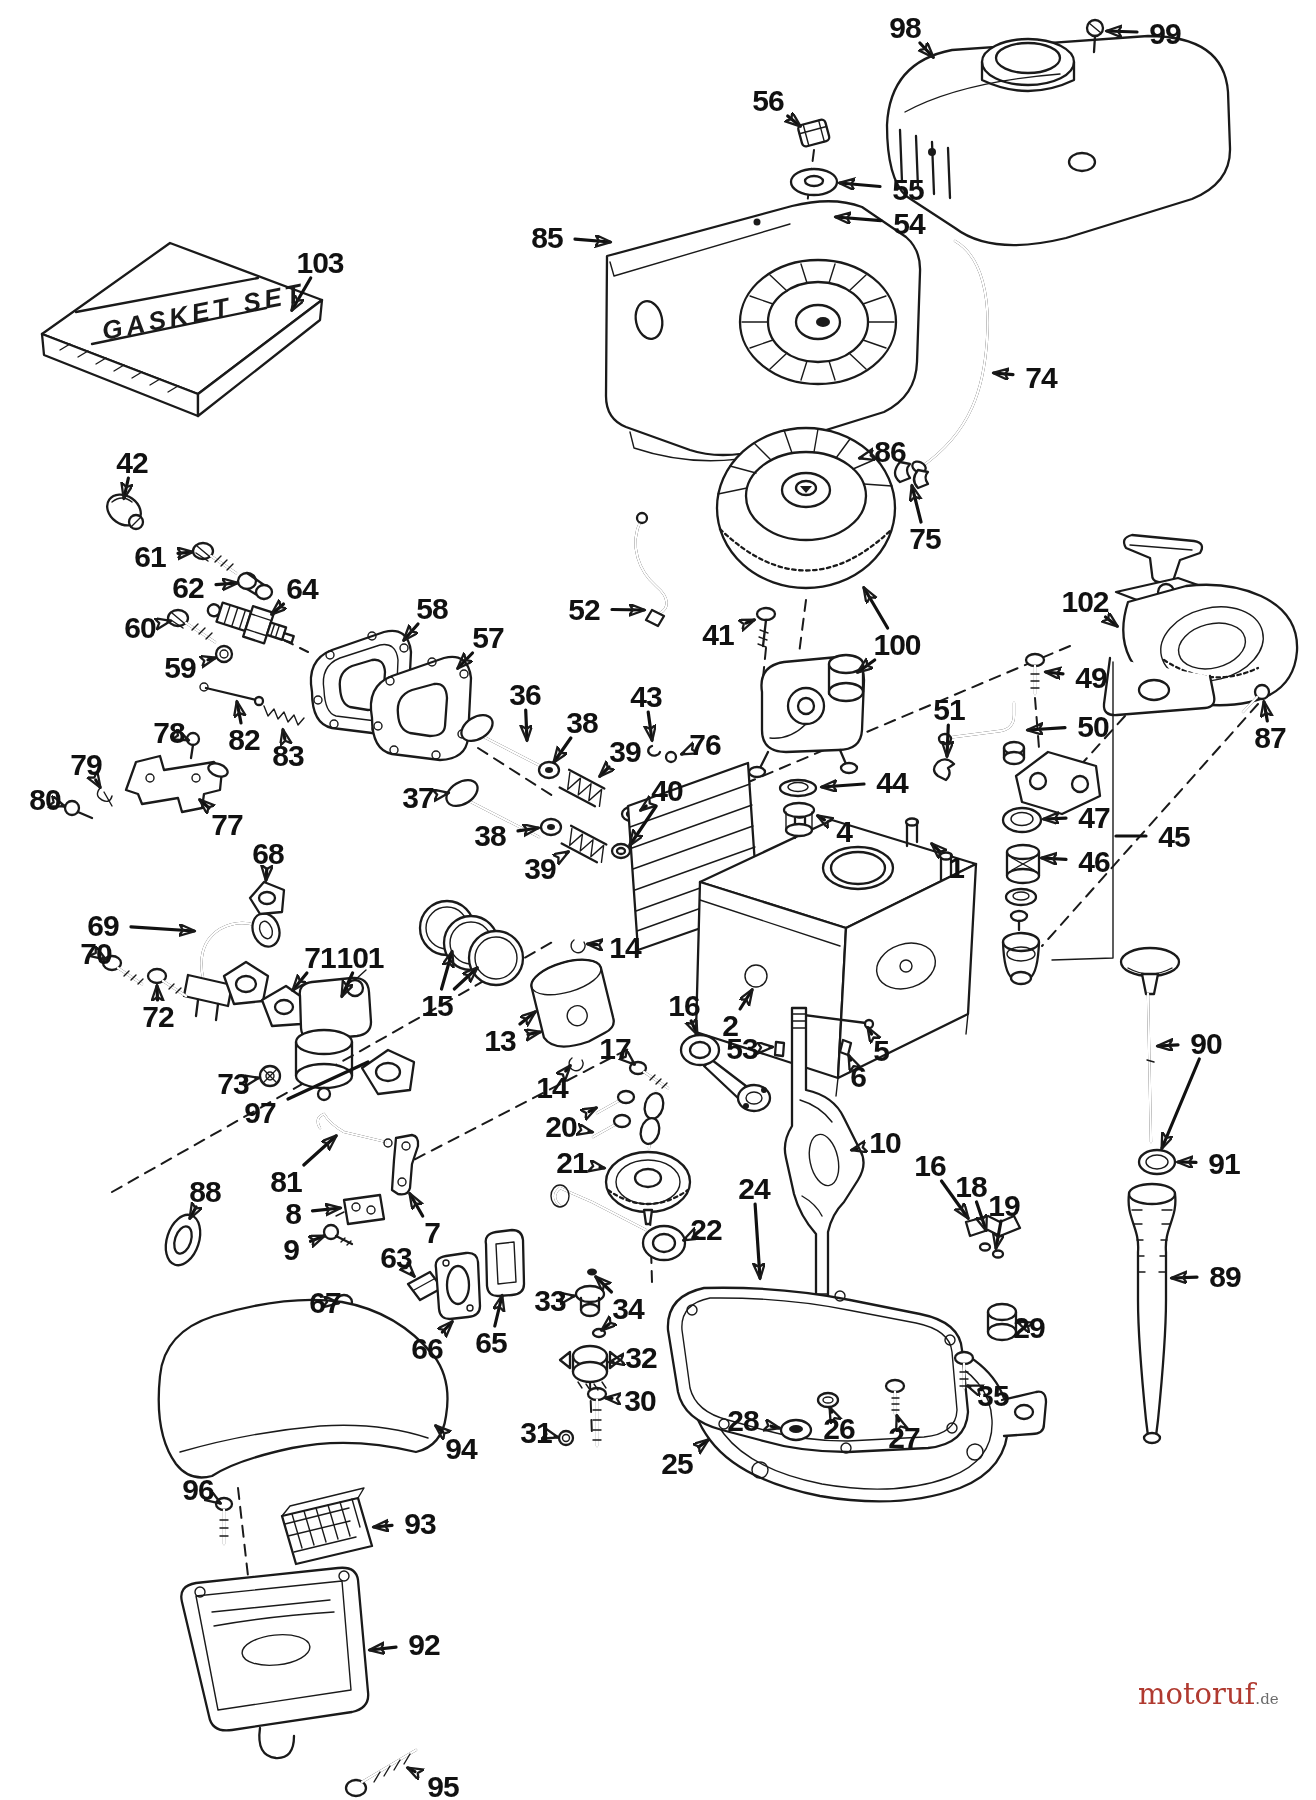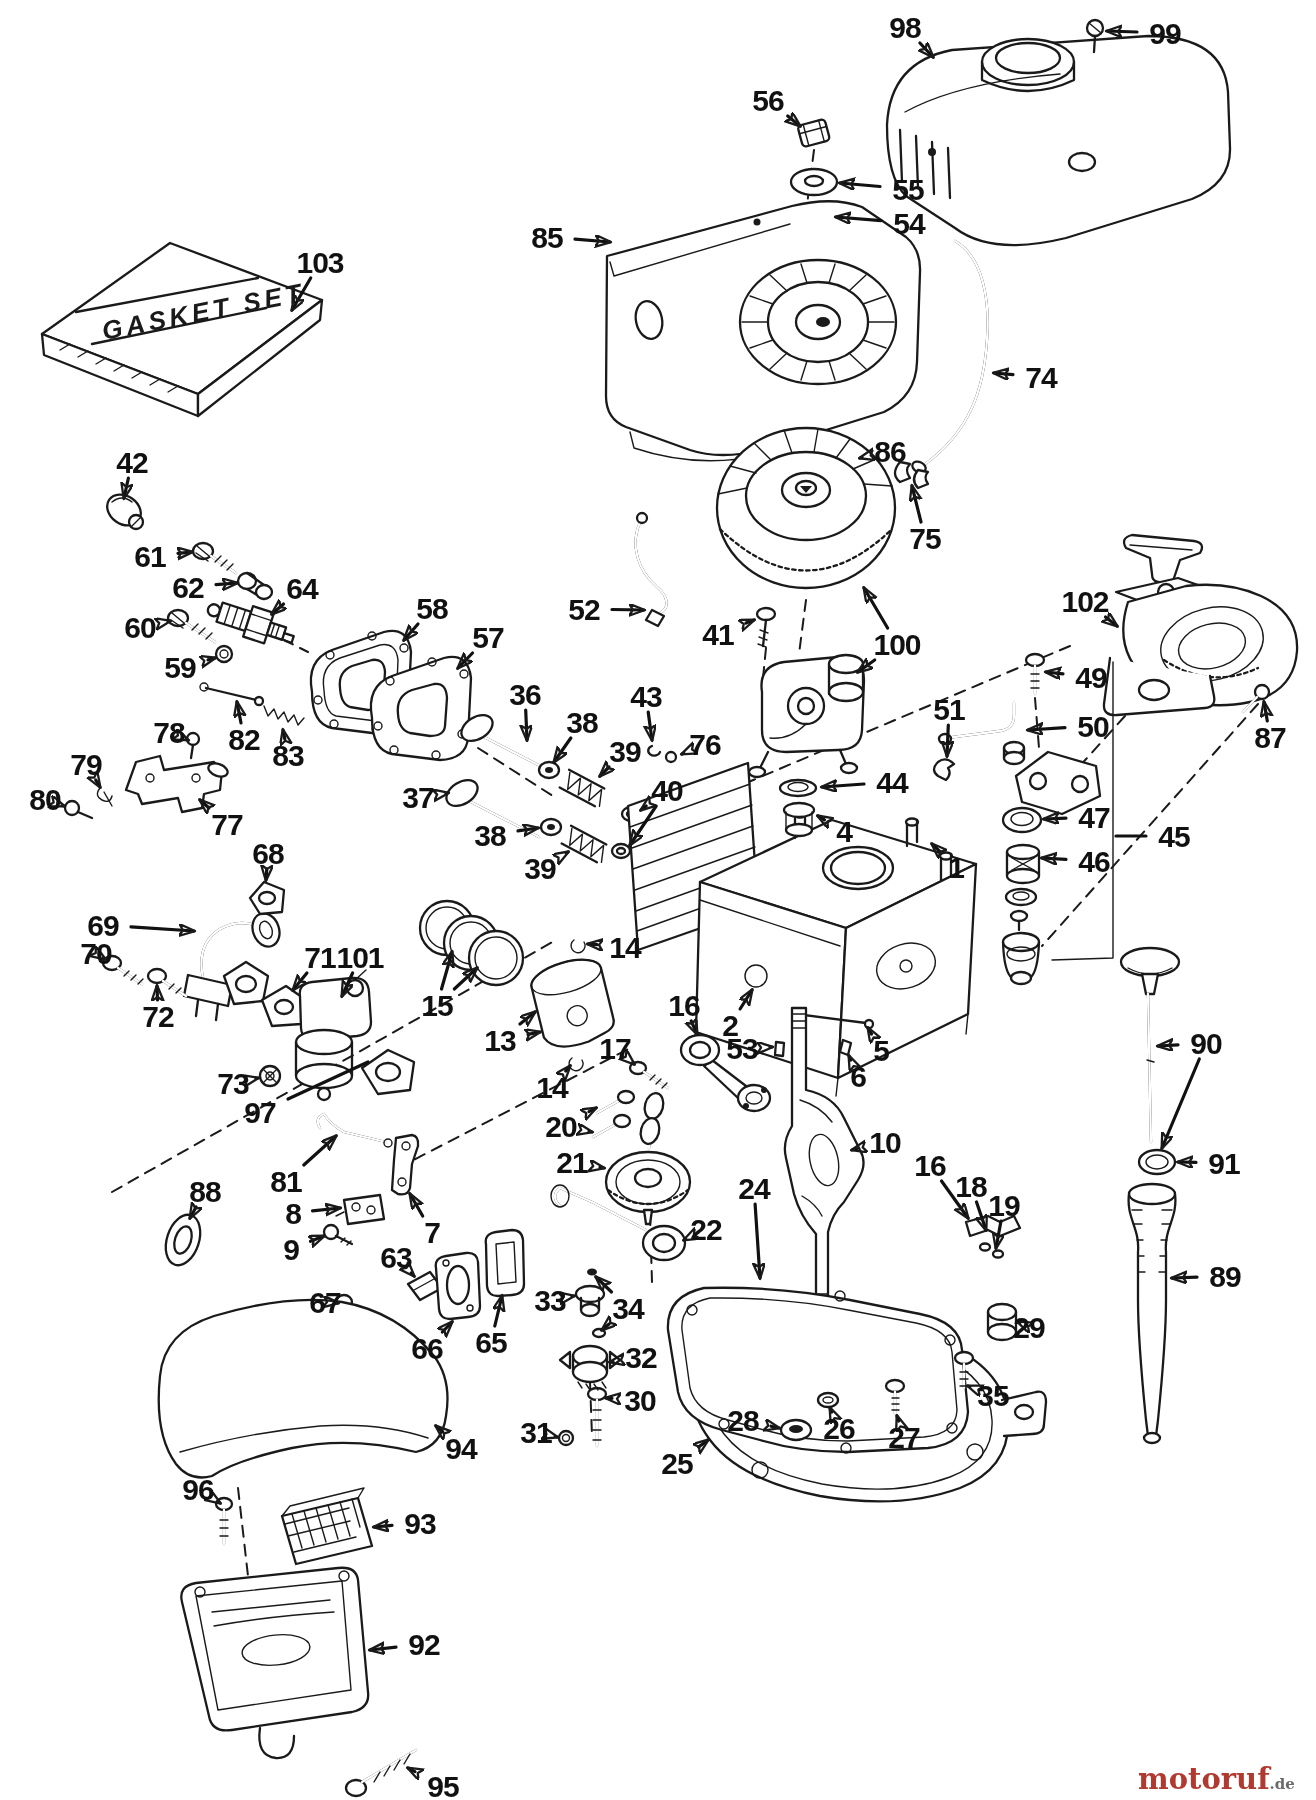--- a/index.html
+++ b/index.html
@@ -10,21 +10,21 @@
   path,ellipse,circle,line,polyline,polygon,rect{stroke:#1a1a1a;stroke-width:2.3;fill:none;stroke-linecap:round;stroke-linejoin:round;}
   .fill{fill:#ffffff;}
   .dark{fill:#1a1a1a;stroke:none;}
   .thin{stroke-width:1.4;}
   .wht{stroke:#ffffff;}
   .dash{stroke-dasharray:11 8;stroke-width:2;}
   .teeth{stroke-dasharray:3.5 3.5;}
   .callout{font-family:"Liberation Sans",sans-serif;font-size:30px;font-weight:bold;fill:#111;stroke:none;letter-spacing:-1px;}
   .leader{stroke:#111;stroke-width:3.2;}
   .gaskettext{font-family:"Liberation Sans",sans-serif;font-size:26px;font-style:italic;font-weight:bold;fill:#1a1a1a;stroke:none;letter-spacing:4px;}
-  #watermark{position:absolute;left:1138px;top:1762px;white-space:nowrap;font-family:"DejaVu Serif",serif;font-weight:bold;}
+  #watermark{position:absolute;left:1138px;top:1677px;white-space:nowrap;font-family:"DejaVu Serif",serif;font-weight:normal;}
   #watermark .brand{font-size:29px;}
   #watermark .tld{font-size:15px;}
 </style>
 </head>
 <body>
 
 <div id="stage">
 <svg width="1316" height="1800" viewBox="0 0 1316 1800">
   <defs>
     <marker id="arrw" markerWidth="18" markerHeight="14" refX="15" refY="6" orient="auto" markerUnits="userSpaceOnUse">

